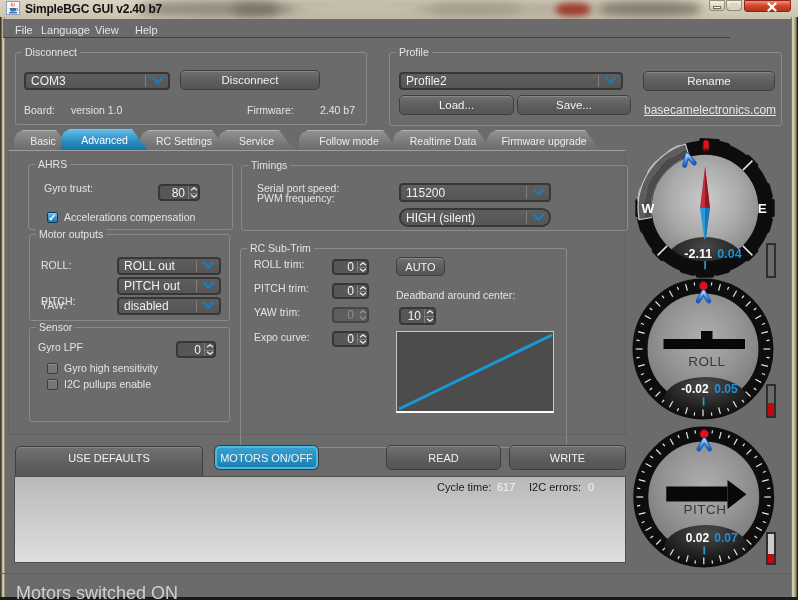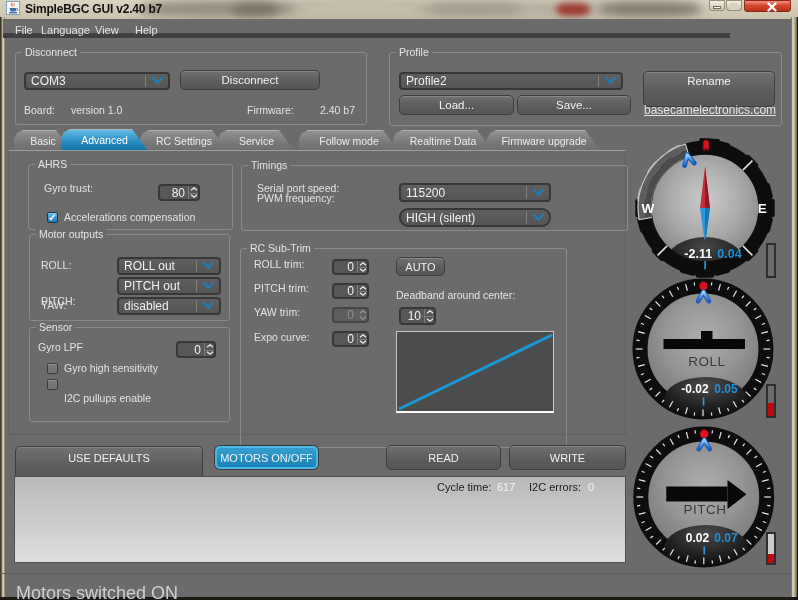--- a/index.html
+++ b/index.html
@@ -12,21 +12,21 @@
 .blob { position:absolute; filter:blur(4px); border-radius:40%; }
 #titletext { left:25px; top:2px; font-size:12px; font-weight:bold; color:#111; letter-spacing:-0.2px; }
 #leftedge { left:0; top:17px; width:5px; height:583px; background:linear-gradient(90deg,#3f3a2b 0%,#3f3a2b 20%,#9a9278 40%,#ded8c0 60%,#cfc9b0 80%,#57523d 100%); }
 #rightedge { left:791px; top:17px; width:7px; height:583px; background:linear-gradient(90deg,#57523d 0%,#e3ddc5 25%,#b0a98c 55%,#6e684a 80%,#1a180f 92%,#1a180f 100%); }
 #bottomedge { left:0; top:597px; width:798px; height:3px; background:#1c1a14; }
 #btnmin  { left:709px; top:0; width:16px; height:11px; background:linear-gradient(#f4f0e4,#c9c2ae); border:1px solid #948c74; border-radius:0 0 3px 3px; }
 #btnmax  { left:726px; top:0; width:16px; height:11px; background:linear-gradient(#f4f0e4,#c9c2ae); border:1px solid #948c74; border-radius:0 0 3px 3px; }
 #btnclose{ left:744px; top:0; width:47px; height:12px; background:linear-gradient(#f0907c,#d6492f 45%,#b5311c); border:1px solid #8e2517; border-radius:0 0 3px 3px; color:#fff; font-weight:bold; font-size:11px; text-align:center; line-height:10px; text-shadow:0 1px 2px #7a1408; }
 
 
-#menubar { left:3px; top:19px; width:727px; height:19px; background:#6b6b6b; border-bottom:5px solid #404040; color:#e6e6e6; font-size:11px; }
+#menubar { left:3px; top:19px; width:727px; height:19px; background:#6b6b6b; border-bottom:1px solid #404040; color:#e6e6e6; font-size:11px; }
 #menubar span { position:absolute; top:5px; }
 
 .group { position:absolute; border:1px solid #8a8a8a; border-radius:3px; }
 .glabel { position:absolute; top:-6px; left:6px; background:#6b6b6b; padding:0 3px; font-size:10.5px; color:#e4e4e4; line-height:11px; }
 .lbl { position:absolute; font-size:10.5px; color:#e4e4e4; white-space:nowrap; }
 
 .btn { position:absolute; background:linear-gradient(#717171,#5d5d5d 55%,#555555); border:1px solid #3e3e3e; border-radius:5px; box-shadow:inset 0 1px 0 rgba(255,255,255,.16); color:#f2f2f2; font-size:11.5px; text-align:center; }
 .combo { position:absolute; background:linear-gradient(#5e5e5e,#555555); border:2px solid #373737; border-radius:4px; color:#f0f0f0; font-size:12px; }
 .combo .tx { position:absolute; left:5px; top:50%; transform:translateY(-50%); }
 .combo .sep { position:absolute; right:22px; top:1px; bottom:1px; width:1px; background:#7e7e7e; }
@@ -118,21 +118,21 @@
 <div class="group" style="left:389px; top:52px; width:393px; height:74px;">
   <span class="glabel">Profile</span>
 </div>
 <div class="combo" style="left:399px; top:72px; width:224px; height:18px;">
   <span class="tx">Profile2</span>
     <span class="sep"></span>
   <svg class="chev" width="13" height="8">
       <path d="M2 1 L6.5 6.2 L11 1" stroke="#1a7fba" stroke-width="2.2" fill="none" stroke-linecap="round"></path>
     </svg>
 </div>
-<div class="btn" style="left:643px; top:71px; width:132px; height:36px; line-height:19px;">Rename</div>
+<div class="btn" style="left:643px; top:71px; width:132px; height:20px; line-height:19px;">Rename</div>
 <div class="btn" style="left:399px; top:95px; width:115px; height:20px; line-height:19px;">Load...</div>
 <div class="btn" style="left:517px; top:95px; width:114px; height:20px; line-height:19px;">Save...</div>
 <span class="lbl" style="left:644px; top:103px; font-size:12px; text-decoration:underline;">basecamelectronics.com</span>
 
 <div id="tabpanel" class="abs"></div>
 <div class="tab" style="left:14px;  width:58px;  line-height:21px;">Basic</div>
 <div class="tab" style="left:140px; width:88px;  line-height:21px;">RC Settings</div>
 <div class="tab" style="left:218px; width:77px;  line-height:21px;">Service</div>
 <div class="tab" style="left:299px; width:100px; line-height:21px;">Follow mode</div>
 <div class="tab" style="left:393px; width:100px; line-height:21px;">Realtime Data</div>
@@ -218,21 +218,21 @@
         <path d="M1 3.2 L4 0.8 L7 3.2" stroke="#e8e8e8" stroke-width="1.3" fill="none"></path>
       </svg>
       <svg width="8" height="4" style="bottom:1px;">
         <path d="M1 0.8 L4 3.2 L7 0.8" stroke="#e8e8e8" stroke-width="1.3" fill="none"></path>
       </svg>
     </span>
 </div>
 <div class="cb" style="left:47px; top:363px;"></div>
 <span class="lbl" style="left:64px; top:362px;">Gyro high sensitivity</span>
 <div class="cb" style="left:47px; top:379px;"></div>
-<span class="lbl" style="left:64px; top:392px;">I2C pullups enable</span>
+<span class="lbl" style="left:64px; top:378px;">I2C pullups enable</span>
 
 <div class="group" style="left:240px; top:248px; width:327px; height:200px;">
   <span class="glabel">RC Sub-Trim</span>
 </div>
 <span class="lbl" style="left:254px; top:258px;">ROLL trim:</span>
 <div class="spin" style="left:332px; top:259px; width:37px; height:16px;">
   <span class="val">0</span>
   <span class="arr">
       <i></i>
       <svg width="8" height="4" style="top:1px;">

